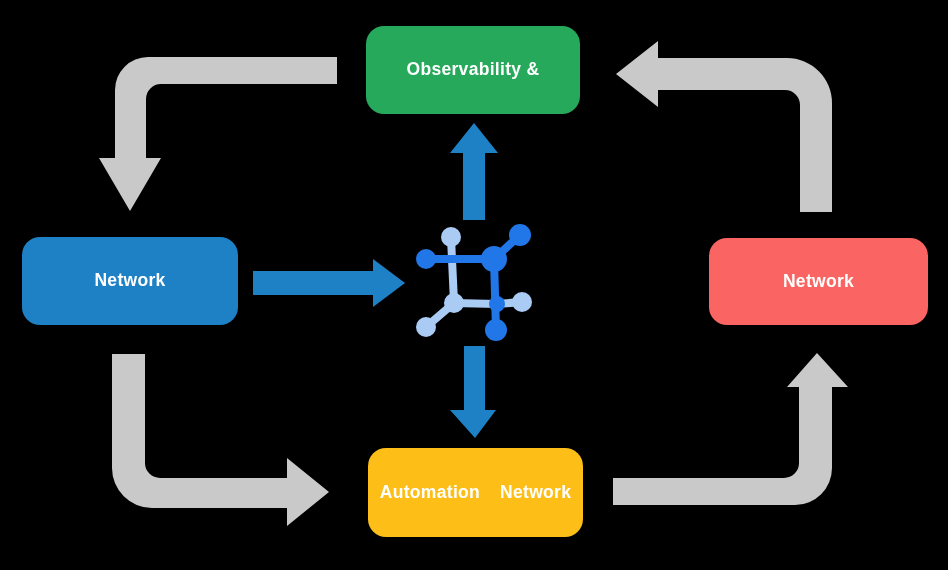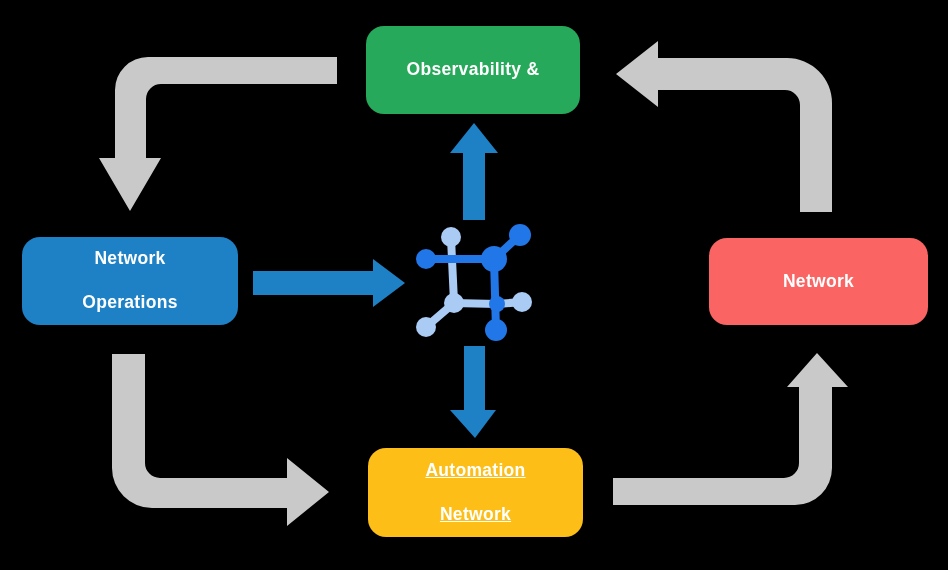--- a/index.html
+++ b/index.html
@@ -4,29 +4,29 @@
 <style>
   html,body { margin:0; padding:0; background:#000; }
   .canvas {
     position:relative; width:948px; height:570px; overflow:hidden;
     background: var(--background, #000000);
     font-family: "Liberation Sans", sans-serif;
   }
   .layer { position:absolute; left:0; top:0; }
   .node {
     position:absolute; border-radius:18px;
-    display:flex; flex-direction:column; align-items:center; justify-content:center;
+    display:flex; flex-direction:row; align-items:center; justify-content:center;
     color: var(--box-text, #ffffff);
     font-size:17.5px; font-weight:700; letter-spacing:0.3px; line-height:1.36;
     text-align:center; box-sizing:border-box;gap:20px;
   }
   .node span { display:block; }
   .node-observability  { left:366px; top:26px;  width:214px; height:88px; background: var(--green,  #26A95A); }
   .node-operations     { left:22px;  top:237px; width:216px; height:88px; background: var(--blue,   #1E81C6); }
-  .node-automation     { left:368px; top:448px; width:215px; height:89px; background: var(--yellow, #FCBE17); text-decoration: underline; }
+  .node-automation     { left:368px; top:448px; width:215px; height:89px; background: var(--yellow, #FCBE17); }
   .node-infrastructure { left:709px; top:238px; width:219px; height:87px; background: var(--red,    #FA6462); }
   .gray-arrow { fill: var(--gray-arrow, #C9C9C9); }
   .blue-arrow { fill: var(--blue-arrow, #1E81C6); }
   .ic-edge-light { stroke: var(--icon-light-blue, #A9CBF4); stroke-width:8; stroke-linecap:round; fill:none; }
   .ic-edge-dark  { stroke: var(--icon-dark-blue,  #2277E8); stroke-width:8; stroke-linecap:round; fill:none; }
   .ic-node-light { fill: var(--icon-light-blue, #A9CBF4); }
   .ic-node-dark  { fill: var(--icon-dark-blue,  #2277E8); }
 </style>
 </head>
 <body>
@@ -62,21 +62,20 @@
       <circle class="ic-node-dark" cx="494" cy="259" r="13"></circle>
       <circle class="ic-node-dark" cx="497" cy="304" r="8"></circle>
     </g>
   </svg>
 
   <div class="node node-observability">
     <span>Observability &amp;</span>
   </div>
   <div class="node node-operations">
     <span>Network</span>
-    <span>Operations</span>
   </div>
   <div class="node node-automation">
     <span>Automation</span>
     <span>Network</span>
   </div>
   <div class="node node-infrastructure">
     <span>Network</span>
   </div>
 
 </div>

